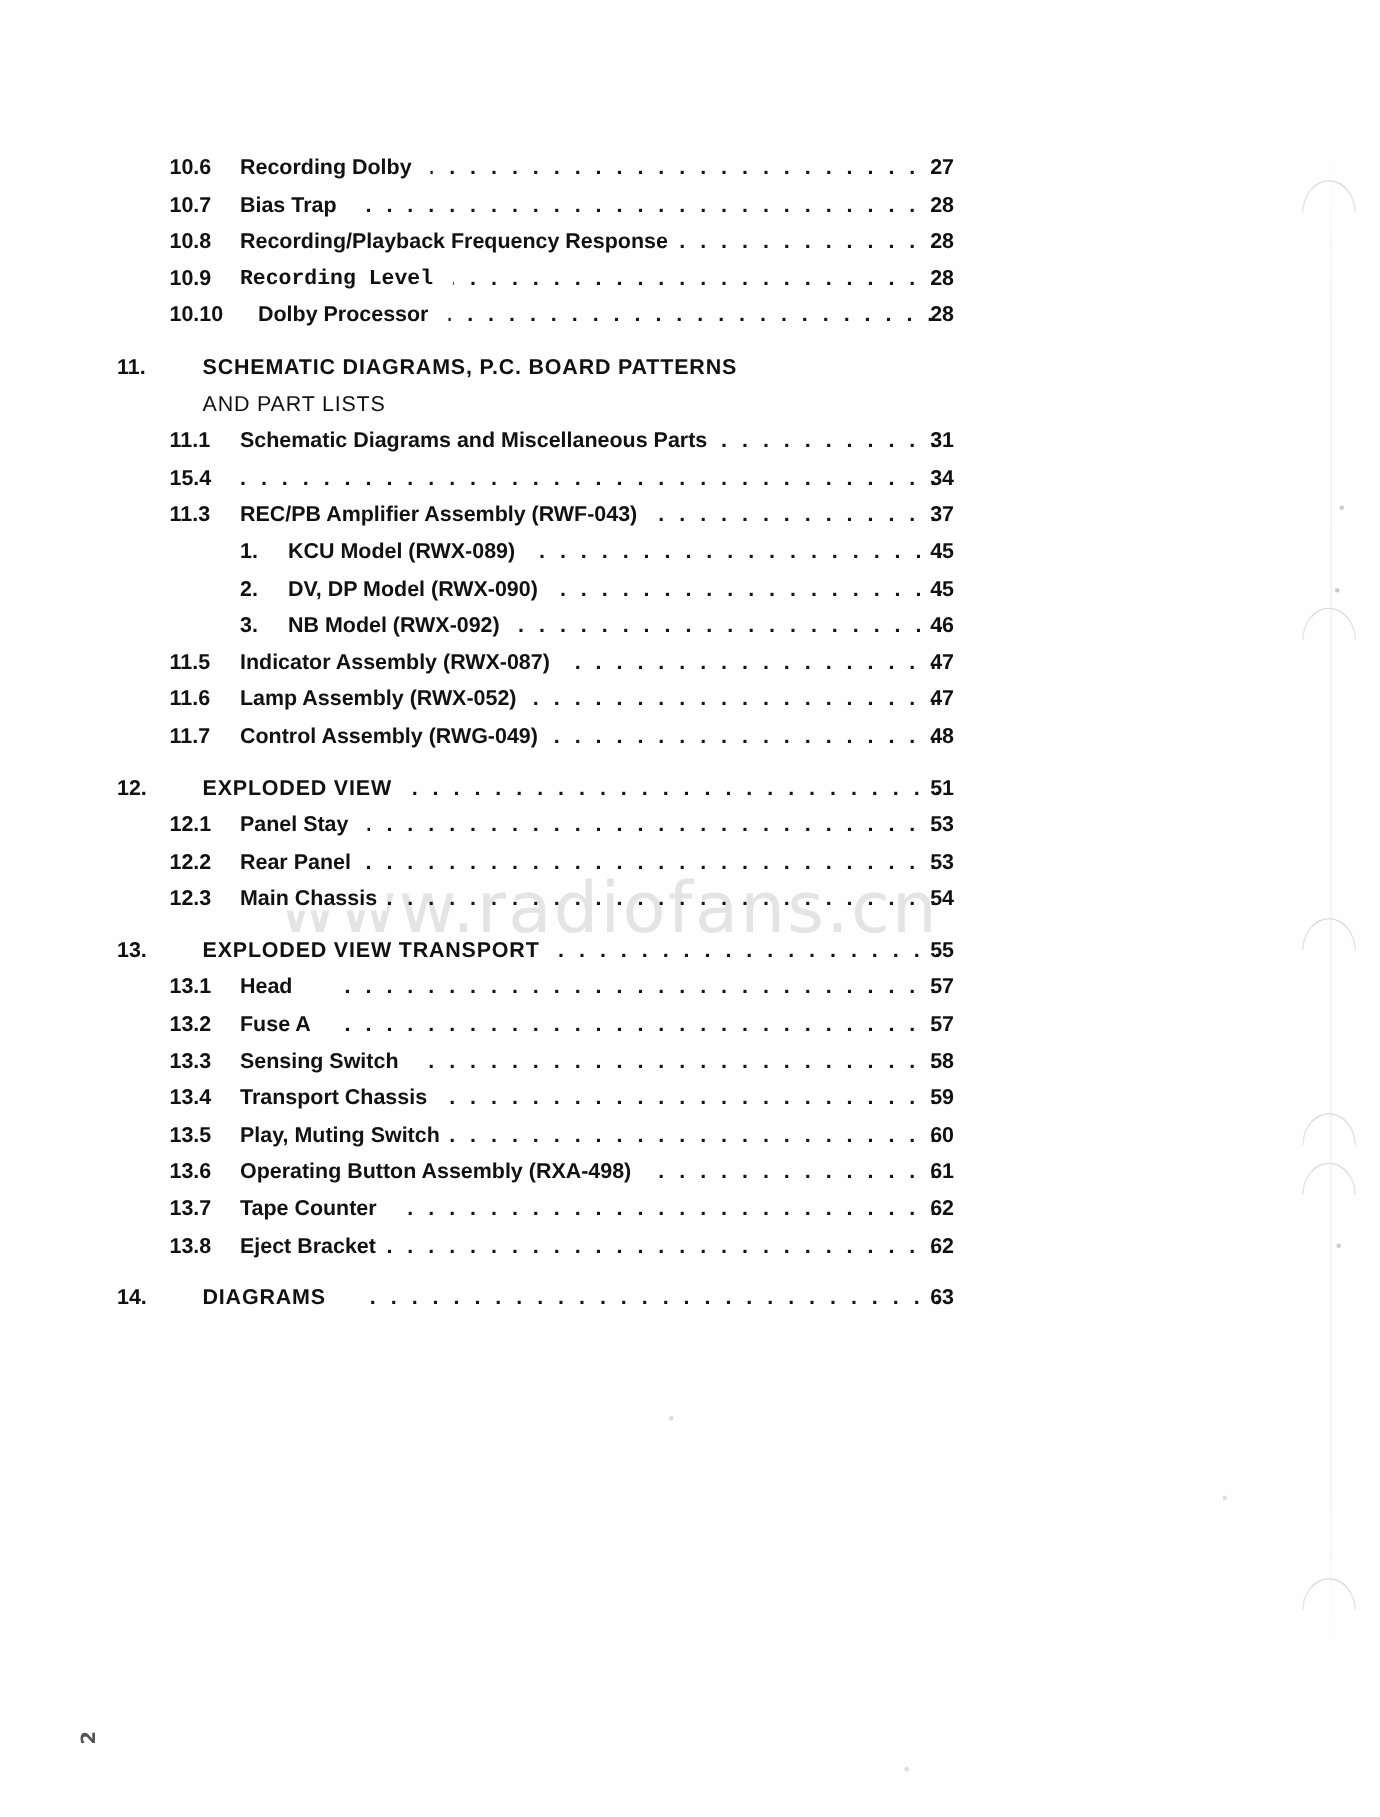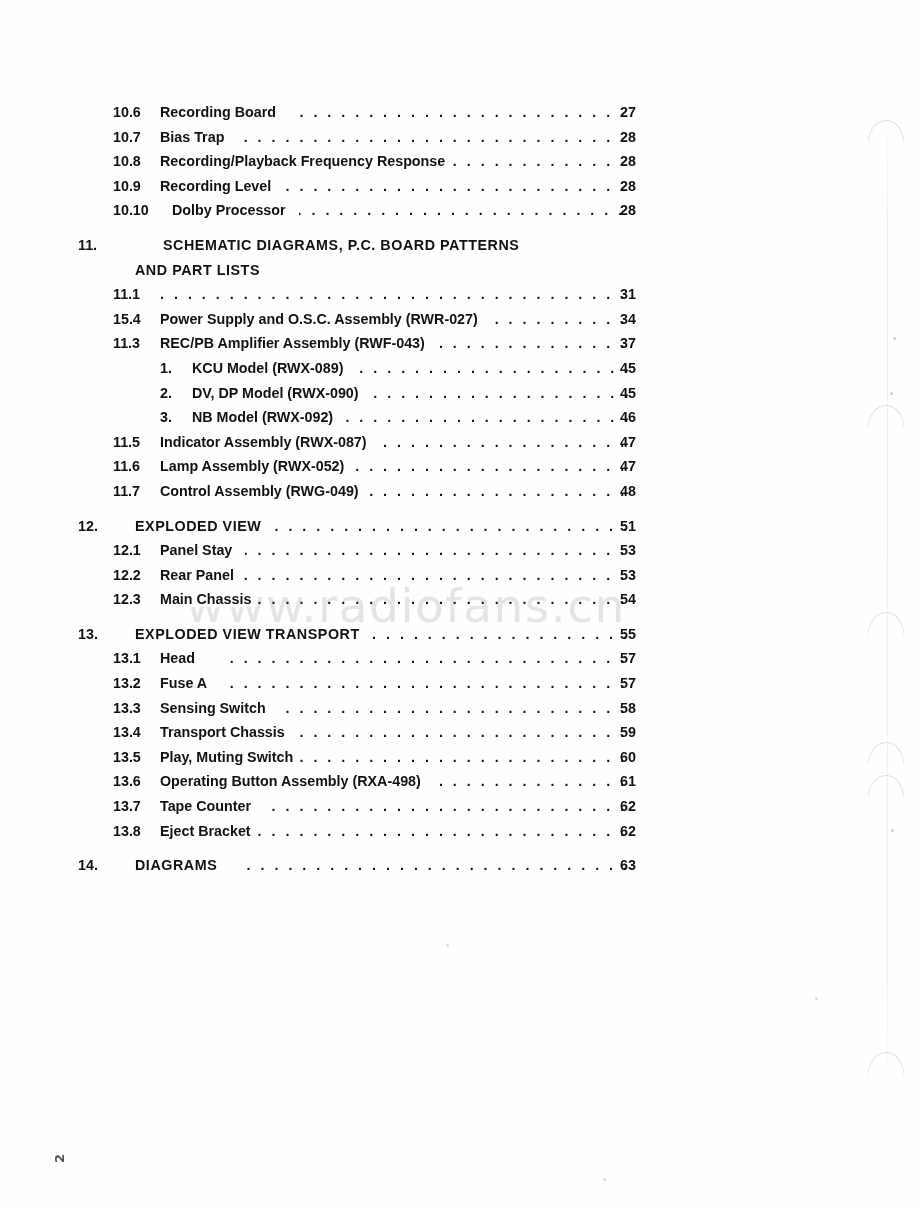--- a/index.html
+++ b/index.html
@@ -99,21 +99,21 @@
     position: absolute;
     right: 138px;
     width: 26px;
     text-align: right;
     white-space: nowrap;
   }
 
   
   
   .lv1 .num   { left: 78px; }
-  .lv1 .label { left: 135px; letter-spacing: .55px; margin-left: 28px; }
+  .lv1 .label { left: 135px; letter-spacing: .55px; }
   .lv1 .leadwrap { left: 135px; right: 140px; }
 
   
   .lv2 .num   { left: 113px; }
   .lv2 .label { left: 160px; }
   .lv2 .leadwrap { left: 160px; right: 140px; }
   .lv2.wide .leadwrap { left: 172px; }
 
   
   .lv3 .num   { left: 160px; }
@@ -143,21 +143,21 @@
     white-space: nowrap;
     z-index: 2;
     padding-right: 7px;
   }
 
   
   .contline {
     position: absolute;
     left: 135px;
     white-space: nowrap;
-    font-weight: bold;
+    font-weight: normal;
     font-size: 14.3px;
     letter-spacing: .55px;
   }
 
   .gap-sm { height: 10px; }
 
   
   .folio {
     position: absolute;
     left: 52px;
@@ -192,21 +192,21 @@
   <div class="artifact speck" style="left:603px; top:1178px; opacity:.5;"></div>
   <div class="artifact speck" style="left:815px; top:997px; opacity:.45;"></div>
 
   <div class="watermark">www.radiofans.cn</div>
 
   <div class="toc" id="toc-root">
       <div class="row lv2">
         <span class="num">10.6</span>
         <div class="leadwrap">
           <span class="dots">. . . . . . . . . . . . . . . . . . . . . . . . . . . . . . . . . . . . . . . . . . . . . . . . . . . . . . . . . . . . . . . . . . . . . . . . . . . . . . . . . . . . . . . . . . . . . . . . . . . . . . . . . . . . . . . . . . . . . . . . </span>
-          <span class="labelmask" style="padding-right: 13px;">Recording Board</span>
+          <span class="labelmask" style="padding-right: 13px;">Recording Dolby</span>
         </div>
         <span class="pg">27</span>
       </div>
       <div class="row lv2">
         <span class="num">10.7</span>
         <div class="leadwrap">
           <span class="dots">. . . . . . . . . . . . . . . . . . . . . . . . . . . . . . . . . . . . . . . . . . . . . . . . . . . . . . . . . . . . . . . . . . . . . . . . . . . . . . . . . . . . . . . . . . . . . . . . . . . . . . . . . . . . . . . . . . . . . . . . </span>
           <span class="labelmask" style="padding-right: 19px;">Bias Trap</span>
         </div>
         <span class="pg">28</span>
@@ -216,21 +216,21 @@
         <div class="leadwrap">
           <span class="dots">. . . . . . . . . . . . . . . . . . . . . . . . . . . . . . . . . . . . . . . . . . . . . . . . . . . . . . . . . . . . . . . . . . . . . . . . . . . . . . . . . . . . . . . . . . . . . . . . . . . . . . . . . . . . . . . . . . . . . . . . </span>
           <span class="labelmask">Recording/Playback Frequency Response</span>
         </div>
         <span class="pg">28</span>
       </div>
       <div class="row lv2">
         <span class="num">10.9</span>
         <div class="leadwrap">
           <span class="dots">. . . . . . . . . . . . . . . . . . . . . . . . . . . . . . . . . . . . . . . . . . . . . . . . . . . . . . . . . . . . . . . . . . . . . . . . . . . . . . . . . . . . . . . . . . . . . . . . . . . . . . . . . . . . . . . . . . . . . . . . </span>
-          <span class="labelmask" style="padding-right: 13px;">Recording Level</span>
+          <span class="labelmask" style="padding-right: 13px; font-family: Liberation Mono, monospace;">Recording Level</span>
         </div>
         <span class="pg">28</span>
       </div>
       <div class="row lv2 wide">
         <span class="num">10.10</span>
         <div class="leadwrap">
           <span class="dots">. . . . . . . . . . . . . . . . . . . . . . . . . . . . . . . . . . . . . . . . . . . . . . . . . . . . . . . . . . . . . . . . . . . . . . . . . . . . . . . . . . . . . . . . . . . . . . . . . . . . . . . . . . . . . . . . . . . . . . . . </span>
           <span class="labelmask" style="padding-right: 13px;">Dolby Processor</span>
         </div>
         <span class="pg">28</span>
@@ -240,28 +240,28 @@
         <span class="num">11.</span>
         <span class="label">SCHEMATIC DIAGRAMS, P.C. BOARD PATTERNS</span>
       </div>
       <div class="row">
         <span class="contline">AND PART LISTS</span>
       </div>
       <div class="row lv2">
         <span class="num">11.1</span>
         <div class="leadwrap">
           <span class="dots">. . . . . . . . . . . . . . . . . . . . . . . . . . . . . . . . . . . . . . . . . . . . . . . . . . . . . . . . . . . . . . . . . . . . . . . . . . . . . . . . . . . . . . . . . . . . . . . . . . . . . . . . . . . . . . . . . . . . . . . . </span>
+          <span class="labelmask">Schematic Diagrams and Miscellaneous Parts</span>
         </div>
         <span class="pg">31</span>
       </div>
       <div class="row lv2">
         <span class="num">15.4</span>
         <div class="leadwrap">
           <span class="dots">. . . . . . . . . . . . . . . . . . . . . . . . . . . . . . . . . . . . . . . . . . . . . . . . . . . . . . . . . . . . . . . . . . . . . . . . . . . . . . . . . . . . . . . . . . . . . . . . . . . . . . . . . . . . . . . . . . . . . . . . </span>
-          <span class="labelmask">Power Supply and O.S.C. Assembly (RWR-027)</span>
         </div>
         <span class="pg">34</span>
       </div>
       <div class="row lv2">
         <span class="num">11.3</span>
         <div class="leadwrap">
           <span class="dots">. . . . . . . . . . . . . . . . . . . . . . . . . . . . . . . . . . . . . . . . . . . . . . . . . . . . . . . . . . . . . . . . . . . . . . . . . . . . . . . . . . . . . . . . . . . . . . . . . . . . . . . . . . . . . . . . . . . . . . . . </span>
           <span class="labelmask" style="padding-right: 11px;">REC/PB Amplifier Assembly (RWF-043)</span>
         </div>
         <span class="pg">37</span>

